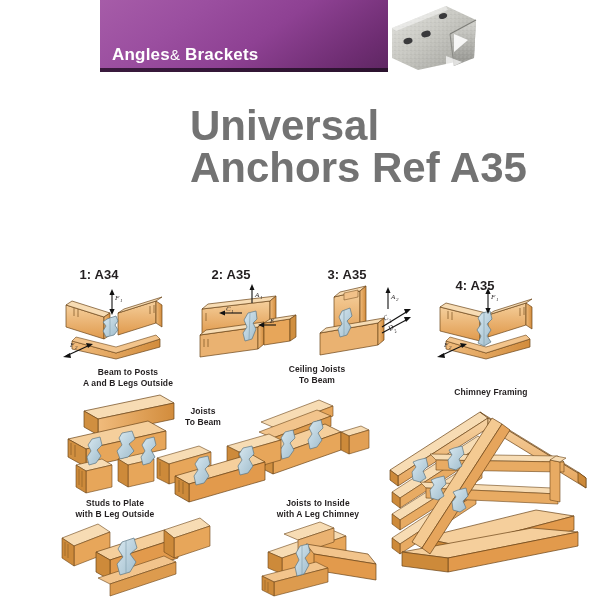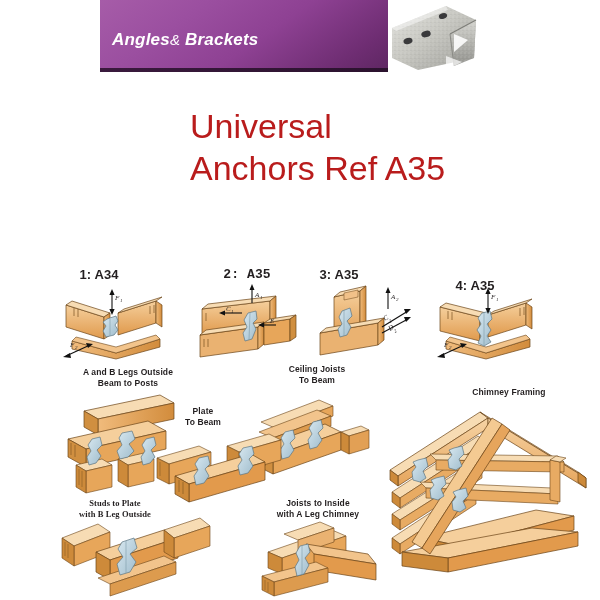--- a/index.html
+++ b/index.html
@@ -9,42 +9,41 @@
     position:relative;overflow:hidden;
   }
   .page{position:relative;width:600px;height:600px;}
 
   
   .banner{
     position:absolute;left:100px;top:0;width:288px;height:72px;
     background:linear-gradient(145deg,#a65ca8 0%,#9b4fa0 28%,#8e4193 55%,#6e2d72 85%,#5d2661 100%);
   }
   .banner-title{
-    position:absolute;left:12px;bottom:22px;
+    position:absolute;left:12px;bottom:7px;
     color:#ffffff;font-size:17px;font-weight:bold;letter-spacing:.2px;
     white-space:nowrap;
-    font-style:italic;
   }
   .banner-title .amp{font-weight:normal;font-size:15px;}
   .banner-shadow{
     position:absolute;left:100px;top:68px;width:288px;height:4px;
     background:linear-gradient(90deg,#3a1a3d,#2b122e);
   }
 
   
   .photo{
     position:absolute;left:388px;top:0;width:92px;height:72px;
     background:#ffffff;overflow:hidden;
   }
   .photo svg{display:block;}
 
   
   .maintitle{
     position:absolute;left:190px;top:105px;width:380px;
-    font-size:34px;line-height:42px;color:#b91c1c;font-weight:normal;
+    font-size:42px;line-height:42px;color:#737373;font-weight:bold;
   }
   .maintitle div{white-space:nowrap;}
 
   
   .cap{
     position:absolute;color:#231f20;font-size:8.5px;font-weight:bold;
     line-height:10.5px;text-align:center;letter-spacing:.1px;
   }
   .cap.num{font-size:13px;}
 
@@ -108,22 +107,22 @@
       <polygon points="4,28 58,6 60,10 8,31" fill="#ffffff" opacity="0.45"></polygon>
     </svg>
   </div>
 
   <div class="maintitle">
     <div>Universal</div>
     <div>Anchors Ref A35</div>
   </div>
 
   <div class="cap num" style="left:64px;top:270px;width:70px;">1: A34</div>
-  <div class="cap num" style="left:212px;top:270px;width:70px;font-family:Liberation Mono, monospace;">2: A35</div>
-  <div class="cap num" style="left:304px;top:270px;width:70px;text-align:center;">3: A35</div>
+  <div class="cap num" style="left:196px;top:270px;width:70px;">2: A35</div>
+  <div class="cap num" style="left:312px;top:270px;width:70px;text-align:center;">3: A35</div>
   <div class="cap num" style="left:440px;top:281px;width:70px;">4: A35</div>
 
   <div class="fig" style="left:60px;top:283px;">
     <svg width="130" height="78" viewBox="0 0 130 78">
       <defs>
         <linearGradient id="wA" x1="0" y1="0" x2="0" y2="1">
           <stop offset="0" stop-color="#f5cf9c"></stop>
             <stop offset="1" stop-color="#e09a4d"></stop>
         </linearGradient>
         <linearGradient id="wB" x1="0" y1="0" x2="1" y2="0">
@@ -269,39 +268,39 @@
 
       <line x1="8" y1="73" x2="32" y2="62" stroke="#111" stroke-width="1.1"></line>
       <polygon points="35,61 28,60 30,65" fill="#111"></polygon>
       <polygon points="5,74 12,70 13,75" fill="#111"></polygon>
       <text class="flab" x="12" y="64">F</text>
       <text class="fsub" x="17" y="66">2</text>
     </svg>
   </div>
 
   <div class="cap" style="left:58px;top:367px;width:140px;">
+    <div>Beam to Posts</div>
     <div>A and B Legs Outside</div>
-    <div>Beam to Posts</div>
   </div>
 
   <div class="cap" style="left:262px;top:364px;width:110px;">
     <div>Ceiling Joists</div>
     <div>To Beam</div>
   </div>
 
   <div class="cap" style="left:163px;top:406px;width:80px;">
-    <div>Plate</div>
+    <div>Joists</div>
     <div>To Beam</div>
   </div>
 
-  <div class="cap" style="left:444px;top:387px;width:130px;">
+  <div class="cap" style="left:426px;top:387px;width:130px;">
     <div>Chimney Framing</div>
   </div>
 
-  <div class="cap" style="left:55px;top:498px;width:120px;font-family:Liberation Serif, serif;">
+  <div class="cap" style="left:55px;top:498px;width:120px;">
     <div>Studs to Plate</div>
     <div>with B Leg Outside</div>
   </div>
 
   <div class="cap" style="left:258px;top:498px;width:120px;">
     <div>Joists to Inside</div>
     <div>with A Leg Chimney</div>
   </div>
 
   <div class="fig" style="left:62px;top:393px;">

